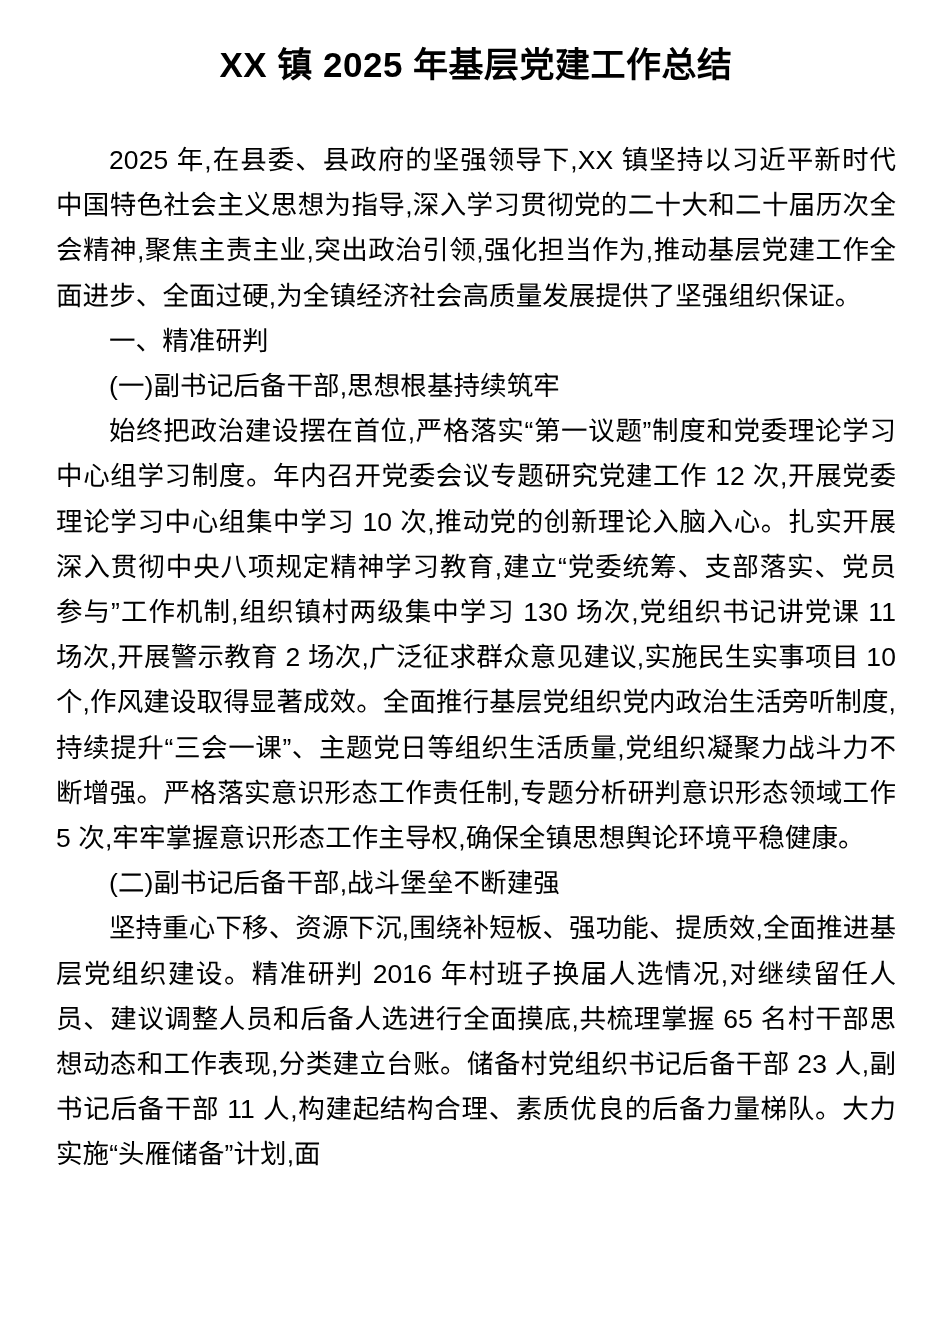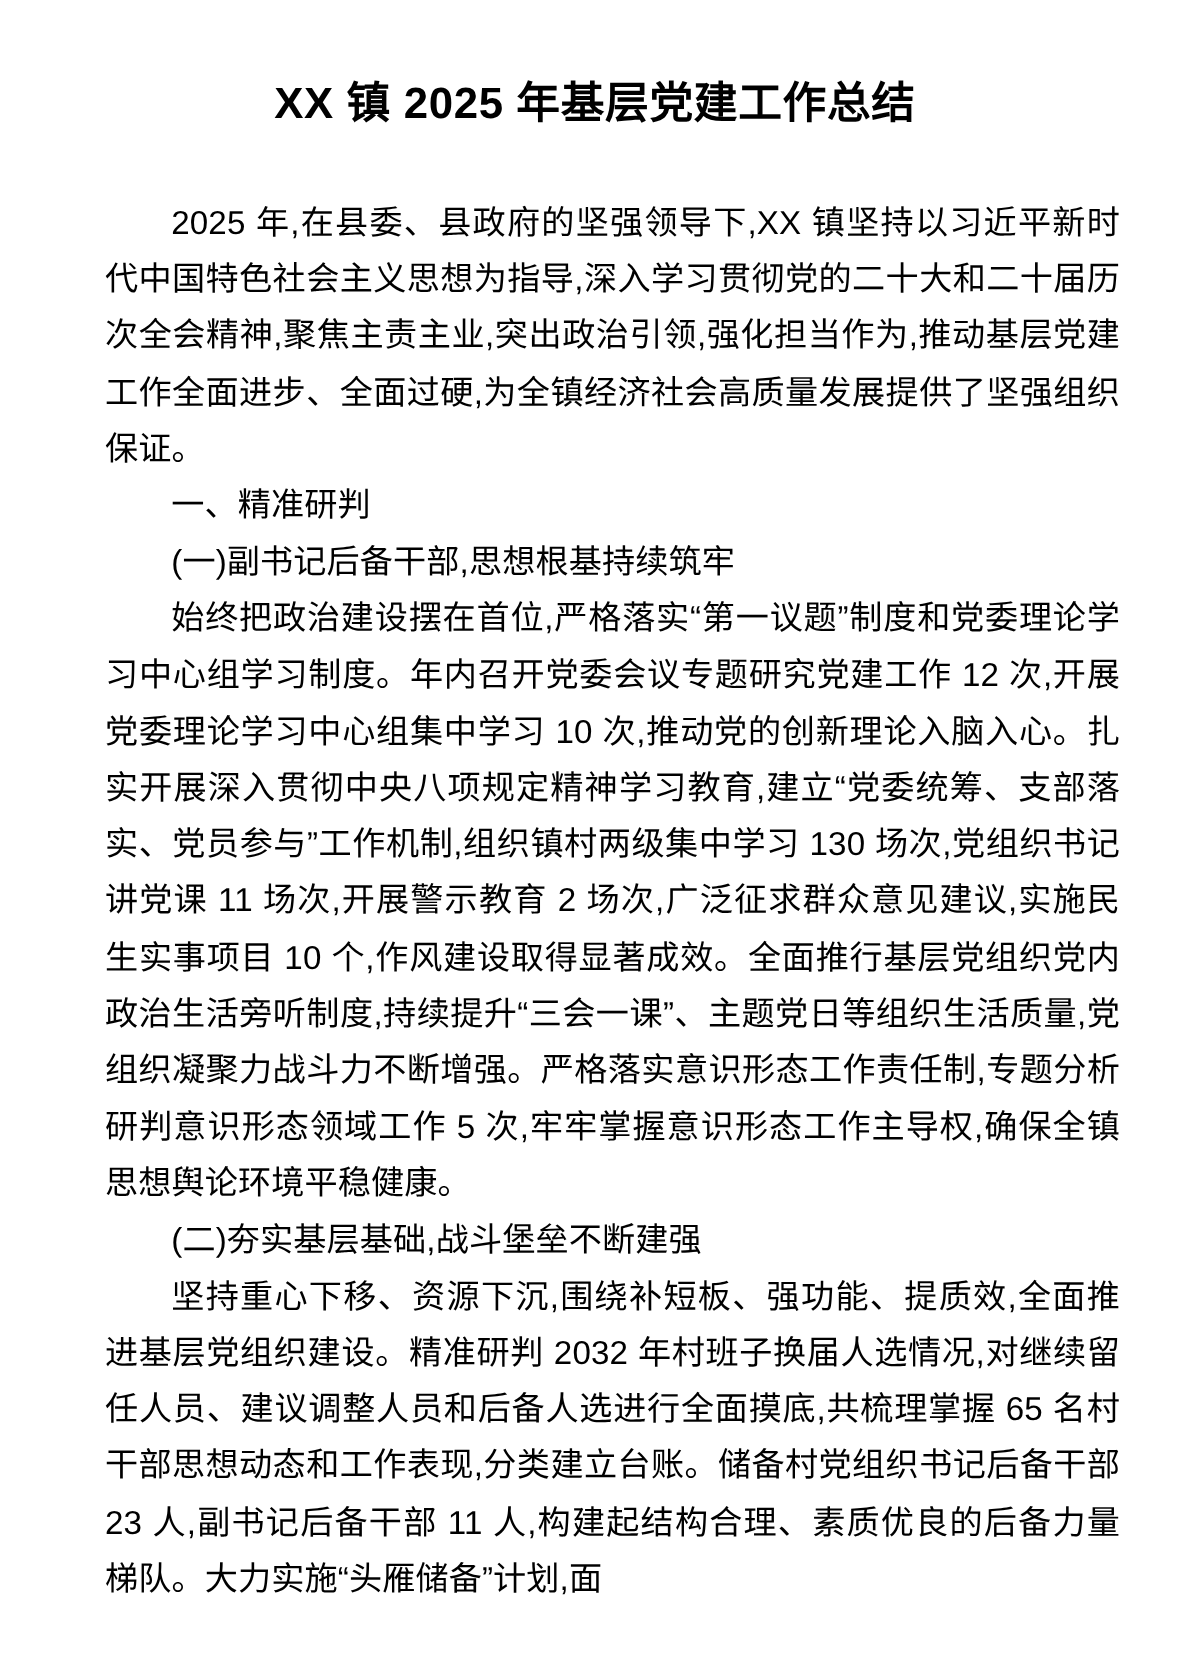--- a/index.html
+++ b/index.html
@@ -27,37 +27,36 @@
     top: 0;
     width: 840px;
   }
   .doc-title {
     font-size: 35px;
     font-weight: 700;
     text-align: center;
     letter-spacing: 0.5px;
     line-height: 1.2;
     margin: 0;
-    padding-top: 62px;
+    padding-top: 44px;
     padding-bottom: 0;
     color: #000000;
     white-space: nowrap;
   }
   .para {
     font-size: 26.5px;
     line-height: 45.2px;
     text-align: justify;
     text-justify: inter-ideograph;
     margin: 0;
     color: #000000;
     letter-spacing: 0.1px;
   }
   .para.indent {
     text-indent: 2em;
-    margin-left: 28px;
   }
   .spacer-after-title {
     height: 52px;
   }
   .bottom-blank {
     height: 80px;
   }
 </style>
 </head>
 <body>
@@ -70,20 +69,20 @@
     <div class="spacer-after-title"></div>
 
     <p class="para indent">2025 年,在县委、县政府的坚强领导下,XX 镇坚持以习近平新时代中国特色社会主义思想为指导,深入学习贯彻党的二十大和二十届历次全会精神,聚焦主责主业,突出政治引领,强化担当作为,推动基层党建工作全面进步、全面过硬,为全镇经济社会高质量发展提供了坚强组织保证。</p>
 
     <p class="para indent">一、精准研判</p>
 
     <p class="para indent">(一)副书记后备干部,思想根基持续筑牢</p>
 
     <p class="para indent">始终把政治建设摆在首位,严格落实“第一议题”制度和党委理论学习中心组学习制度。年内召开党委会议专题研究党建工作 12 次,开展党委理论学习中心组集中学习 10 次,推动党的创新理论入脑入心。扎实开展深入贯彻中央八项规定精神学习教育,建立“党委统筹、支部落实、党员参与”工作机制,组织镇村两级集中学习 130 场次,党组织书记讲党课 11 场次,开展警示教育 2 场次,广泛征求群众意见建议,实施民生实事项目 10 个,作风建设取得显著成效。全面推行基层党组织党内政治生活旁听制度,持续提升“三会一课”、主题党日等组织生活质量,党组织凝聚力战斗力不断增强。严格落实意识形态工作责任制,专题分析研判意识形态领域工作 5 次,牢牢掌握意识形态工作主导权,确保全镇思想舆论环境平稳健康。</p>
 
-    <p class="para indent">(二)夯实基层基础,战斗堡垒不断建强</p>
+    <p class="para indent">(二)副书记后备干部,战斗堡垒不断建强</p>
 
-    <p class="para indent">坚持重心下移、资源下沉,围绕补短板、强功能、提质效,全面推进基层党组织建设。精准研判 2032 年村班子换届人选情况,对继续留任人员、建议调整人员和后备人选进行全面摸底,共梳理掌握 65 名村干部思想动态和工作表现,分类建立台账。储备村党组织书记后备干部 23 人,副书记后备干部 11 人,构建起结构合理、素质优良的后备力量梯队。大力实施“头雁储备”计划,面</p>
+    <p class="para indent">坚持重心下移、资源下沉,围绕补短板、强功能、提质效,全面推进基层党组织建设。精准研判 2016 年村班子换届人选情况,对继续留任人员、建议调整人员和后备人选进行全面摸底,共梳理掌握 65 名村干部思想动态和工作表现,分类建立台账。储备村党组织书记后备干部 23 人,副书记后备干部 11 人,构建起结构合理、素质优良的后备力量梯队。大力实施“头雁储备”计划,面</p>
 
     <div class="bottom-blank"></div>
 
   </div>
 </div>
 
 </body></html>

